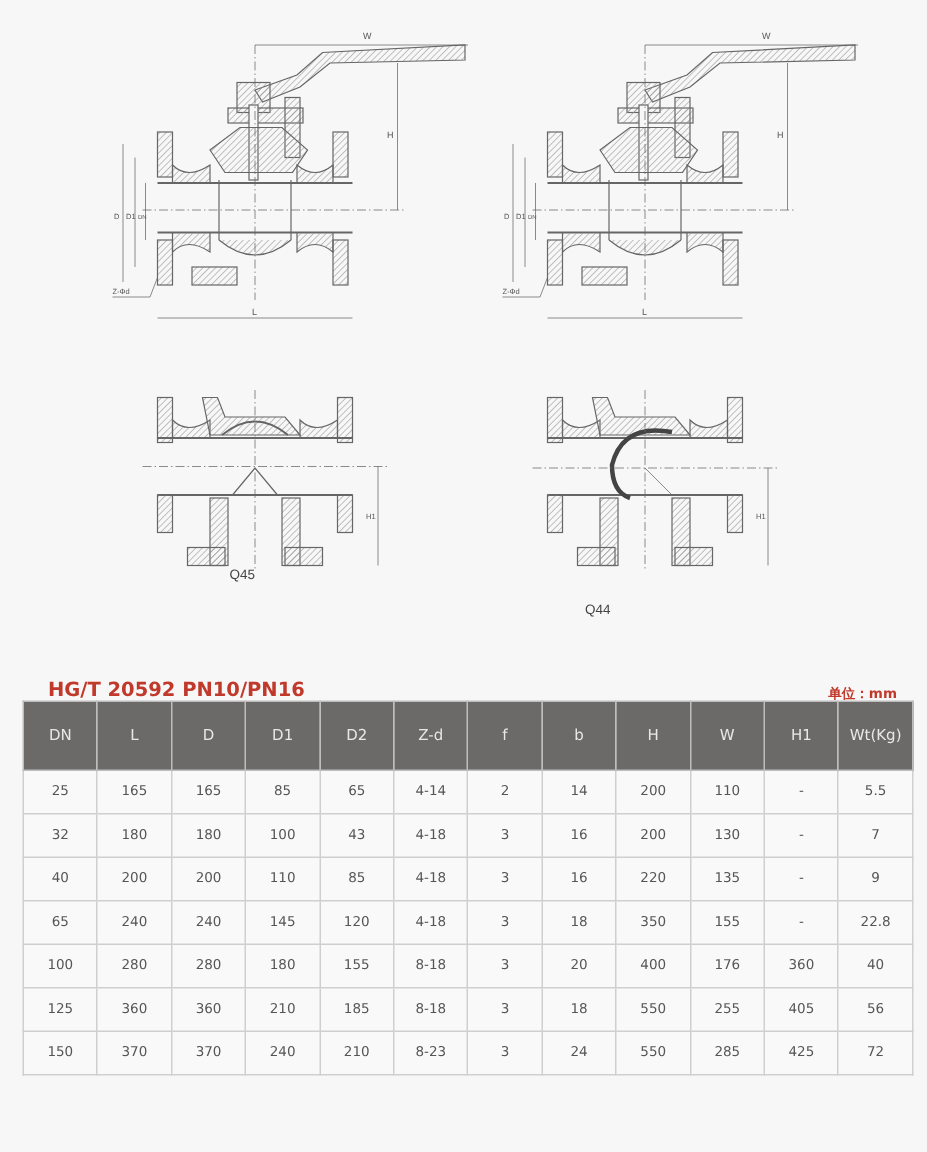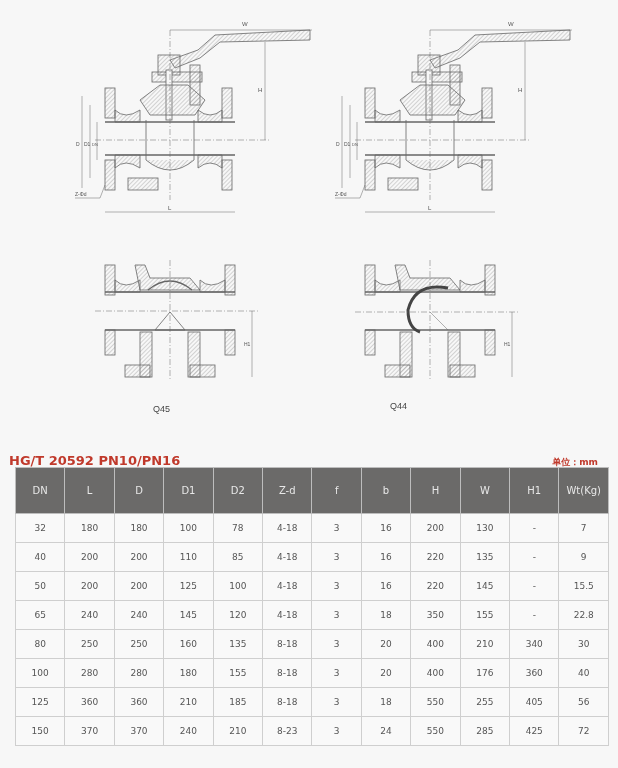--- a/index.html
+++ b/index.html
@@ -1,20 +1,20 @@
 <!DOCTYPE html>
 <html><head>
 <meta charset="utf-8">
 <style>
   html, body { margin:0; padding:0; }
   body { width:618px; height:768px; background:#f7f7f7; position:relative; overflow:hidden;
          font-family:"DejaVu Sans", sans-serif; color:#555; }
   .drawing { position:absolute; }
   .fig-label { position:absolute; font-size:9px; color:#444; font-family:"Liberation Sans", sans-serif; }
-  .spec-title { position:absolute; left:9px; top:453px; font-size:13px; font-weight:bold; color:#c0392b;
+  .spec-title { position:absolute; left:32px; top:453px; font-size:13px; font-weight:bold; color:#c0392b;
                 font-family:"DejaVu Sans", sans-serif; letter-spacing:0; }
   .unit-label { position:absolute; right:20px; top:456px; font-size:9px; font-weight:bold; color:#c0392b; }
   table.spec { position:absolute; left:15px; top:467px; width:594px; border-collapse:collapse; table-layout:fixed;
                font-size:9px; }
   table.spec th { background:#6b6a69; color:#e8e8e8; font-weight:normal; height:43px; border:1px solid #bdbdbd;
                   text-align:center; font-size:10px; }
   table.spec td { height:26px; border:1px solid #cfcfcf; text-align:center; color:#555; background:#f9f9f9; }
   svg text { font-family:"Liberation Sans", sans-serif; }
 </style>
 </head>
@@ -149,21 +149,21 @@
     <rect x="60" y="82" width="12" height="45" fill="url(#hatch3)"></rect>
     <rect x="108" y="82" width="12" height="45" fill="url(#hatch3)"></rect>
     <rect x="45" y="115" width="25" height="12" fill="url(#hatch3)"></rect>
     <rect x="110" y="115" width="25" height="12" fill="url(#hatch3)"></rect>
     <line x1="15" y1="61" x2="180" y2="61" stroke-dasharray="6 2 1 2" stroke-width="0.5"></line>
     <line x1="90" y1="10" x2="90" y2="130" stroke-dasharray="6 2 1 2" stroke-width="0.5"></line>
     <line x1="172" y1="61" x2="172" y2="127" stroke-width="0.5"></line>
   </g>
   <text x="164" y="96" font-size="5" fill="#555">H1</text>
 </svg>
-<div class="fig-label" style="left:153px;top:404px">Q45</div>
+<div class="fig-label" style="left:153px;top:378px">Q45</div>
 
 <svg class="drawing" style="left:340px;top:250px" width="200" height="140" viewBox="0 0 200 140">
   <defs>
     <pattern id="hatch4" width="3" height="3" patternUnits="userSpaceOnUse" patternTransform="rotate(45)">
       <line x1="0" y1="0" x2="0" y2="3" stroke="#999" stroke-width="0.8"></line>
     </pattern>
   </defs>
   <g stroke="#666" stroke-width="0.8" fill="none">
     <rect x="25" y="15" width="10" height="30" fill="url(#hatch4)"></rect>
     <rect x="145" y="15" width="10" height="30" fill="url(#hatch4)"></rect>
@@ -203,25 +203,39 @@
       <th>f</th>
       <th>b</th>
       <th>H</th>
       <th>W</th>
       <th>H1</th>
       <th>Wt(Kg)</th>
     </tr>
   </thead>
   <tbody id="spec-body">
       <tr>
+        <td>25</td>
+        <td>165</td>
+        <td>165</td>
+        <td>85</td>
+        <td>65</td>
+        <td>4-14</td>
+        <td>2</td>
+        <td>14</td>
+        <td>200</td>
+        <td>110</td>
+        <td>-</td>
+        <td>5.5</td>
+      </tr>
+      <tr>
         <td>32</td>
         <td>180</td>
         <td>180</td>
         <td>100</td>
-        <td>78</td>
+        <td>43</td>
         <td>4-18</td>
         <td>3</td>
         <td>16</td>
         <td>200</td>
         <td>130</td>
         <td>-</td>
         <td>7</td>
       </tr>
       <tr>
         <td>40</td>
@@ -231,62 +245,34 @@
         <td>85</td>
         <td>4-18</td>
         <td>3</td>
         <td>16</td>
         <td>220</td>
         <td>135</td>
         <td>-</td>
         <td>9</td>
       </tr>
       <tr>
-        <td>50</td>
-        <td>200</td>
-        <td>200</td>
-        <td>125</td>
-        <td>100</td>
-        <td>4-18</td>
-        <td>3</td>
-        <td>16</td>
-        <td>220</td>
-        <td>145</td>
-        <td>-</td>
-        <td>15.5</td>
-      </tr>
-      <tr>
         <td>65</td>
         <td>240</td>
         <td>240</td>
         <td>145</td>
         <td>120</td>
         <td>4-18</td>
         <td>3</td>
         <td>18</td>
         <td>350</td>
         <td>155</td>
         <td>-</td>
         <td>22.8</td>
       </tr>
       <tr>
-        <td>80</td>
-        <td>250</td>
-        <td>250</td>
-        <td>160</td>
-        <td>135</td>
-        <td>8-18</td>
-        <td>3</td>
-        <td>20</td>
-        <td>400</td>
-        <td>210</td>
-        <td>340</td>
-        <td>30</td>
-      </tr>
-      <tr>
         <td>100</td>
         <td>280</td>
         <td>280</td>
         <td>180</td>
         <td>155</td>
         <td>8-18</td>
         <td>3</td>
         <td>20</td>
         <td>400</td>
         <td>176</td>

